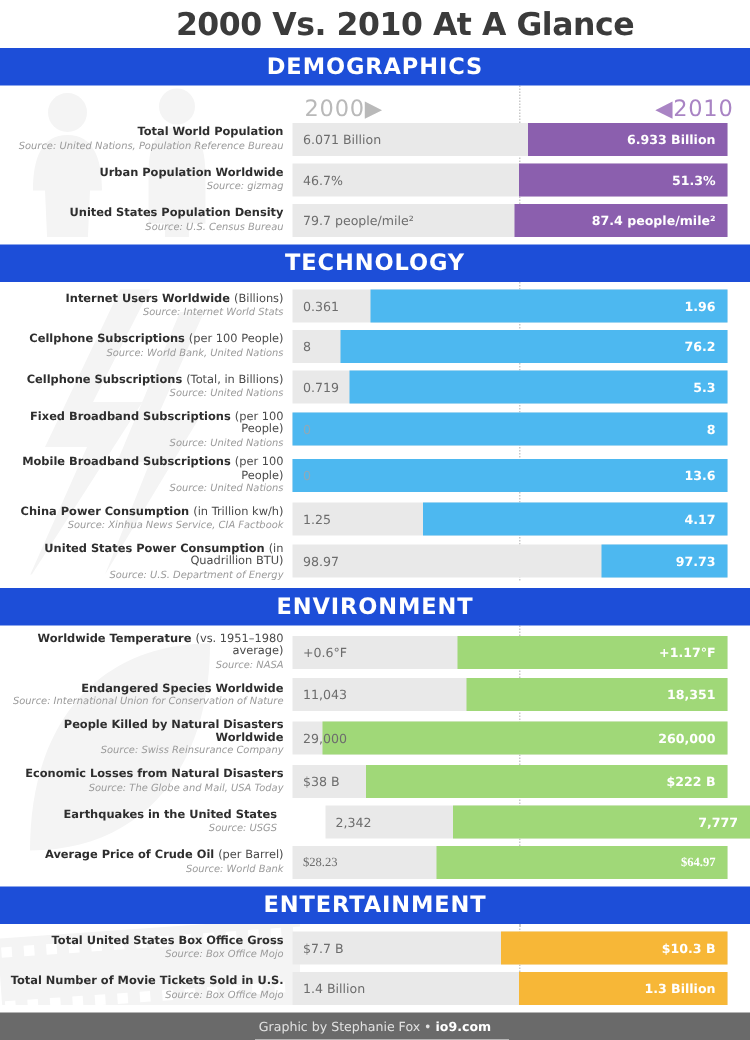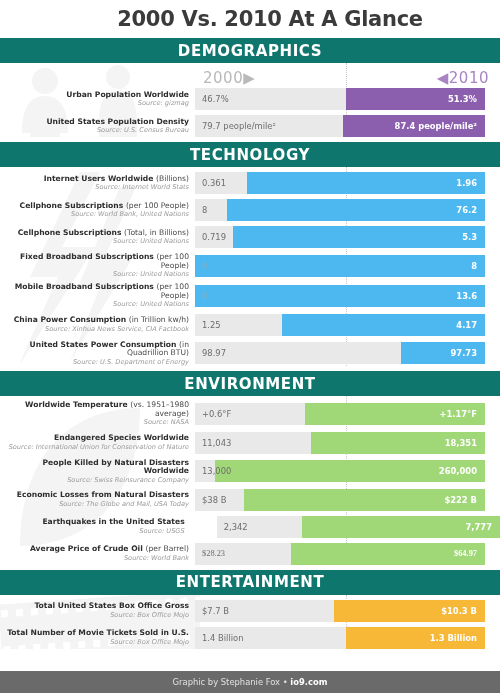--- a/index.html
+++ b/index.html
@@ -36,21 +36,21 @@
     font-size: 21px;
     font-weight: bold;
     color: #3b3b3b;
     letter-spacing: -0.3px;
     font-family: "DejaVu Sans", "Liberation Sans", sans-serif;
   }
 
   
   .section-band {
     height: 25px;
-    background: #0f766e;
+    background: #1d4ed8;
     display: flex;
     align-items: center;
     justify-content: center;
     position: relative;
     z-index: 4;
   }
   .section-band .band-text {
     color: #ffffff;
     font-size: 15px;
     font-weight: bold;
@@ -228,20 +228,31 @@
             </svg>
           </div>
           <div class="divider"></div>
           <div class="year-row">
             <span class="year-left">2000▶</span>
             <span class="year-right">◀2010</span>
           </div>
           <div class="rows-wrap">
             <div class="row">
               <div class="row-labels">
+                <span class="row-title"><span>Total World Population</span></span>
+                <span class="row-source">Source: United Nations, Population Reference Bureau</span>
+              </div>
+              <div class="bar-area" style="background: rgb(233, 233, 233);">
+                <div class="bar-fill" style="width: 46%; background: rgb(139, 95, 174);"></div>
+                <span class="val-2000">6.071 Billion</span>
+                <span class="val-2010">6.933 Billion</span>
+              </div>
+            </div>
+            <div class="row">
+              <div class="row-labels">
                 <span class="row-title"><span>Urban Population Worldwide</span></span>
                 <span class="row-source">Source: gizmag</span>
               </div>
               <div class="bar-area" style="background: rgb(233, 233, 233);">
                 <div class="bar-fill" style="width: 48%; background: rgb(139, 95, 174);"></div>
                 <span class="val-2000">46.7%</span>
                 <span class="val-2010">51.3%</span>
               </div>
             </div>
             <div class="row">
@@ -387,21 +398,21 @@
                 <span class="val-2010">18,351</span>
               </div>
             </div>
             <div class="row">
               <div class="row-labels">
                 <span class="row-title"><span>People Killed by Natural Disasters Worldwide</span></span>
                 <span class="row-source">Source: Swiss Reinsurance Company</span>
               </div>
               <div class="bar-area" style="background: rgb(233, 233, 233);">
                 <div class="bar-fill" style="width: 93%; background: rgb(160, 216, 120);"></div>
-                <span class="val-2000">13,000</span>
+                <span class="val-2000">29,000</span>
                 <span class="val-2010">260,000</span>
               </div>
             </div>
             <div class="row">
               <div class="row-labels">
                 <span class="row-title"><span>Economic Losses from Natural Disasters</span></span>
                 <span class="row-source">Source: The Globe and Mail, USA Today</span>
               </div>
               <div class="bar-area" style="background: rgb(233, 233, 233);">
                 <div class="bar-fill" style="width: 83%; background: rgb(160, 216, 120);"></div>

